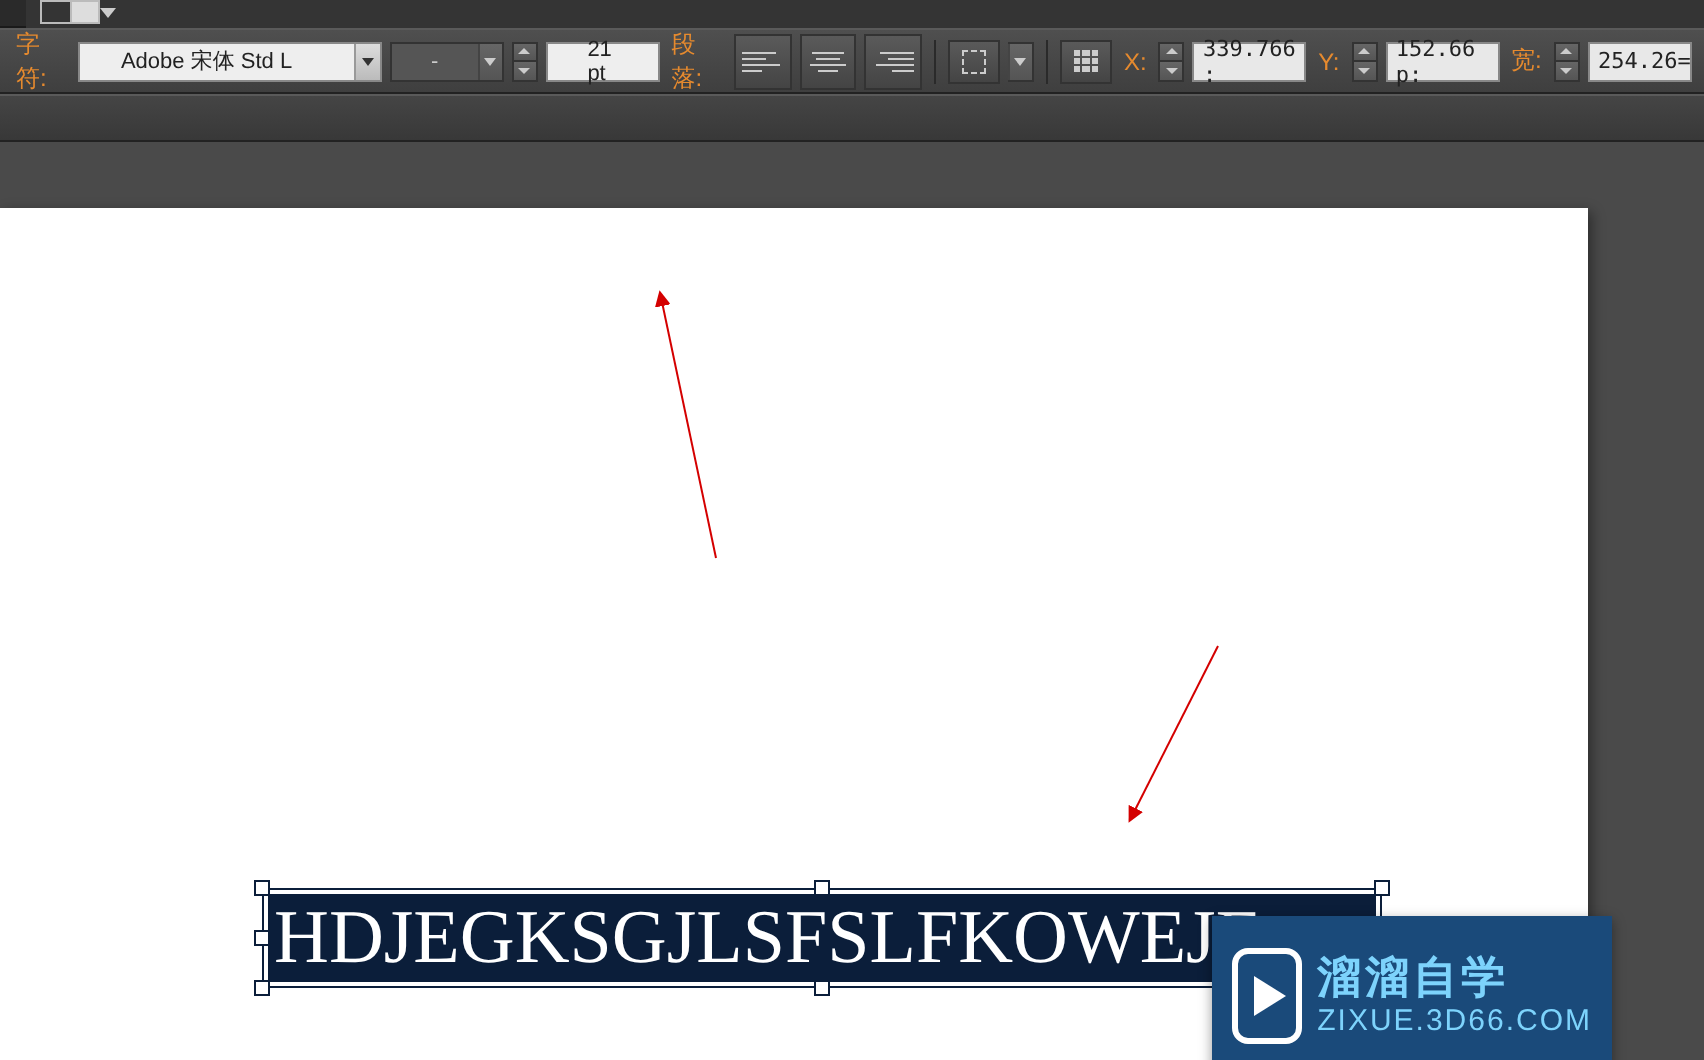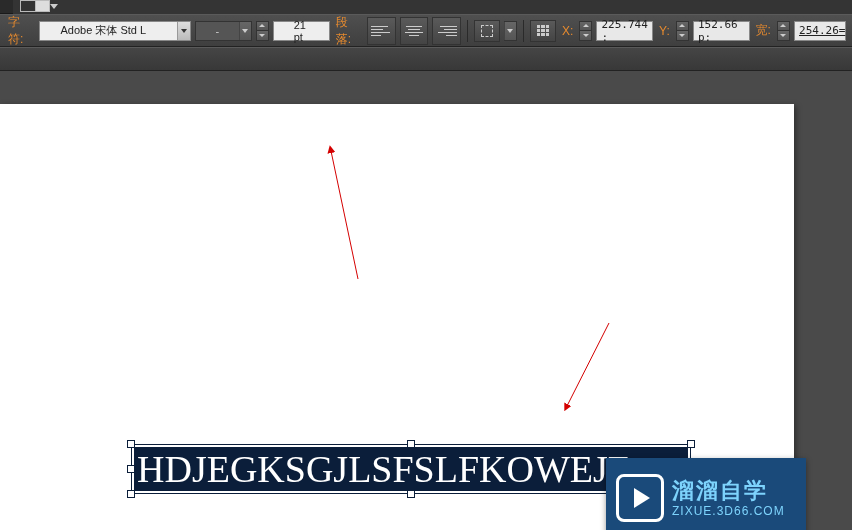--- a/index.html
+++ b/index.html
@@ -46,21 +46,21 @@
   .h-tl{left:-4px;top:-4px;} .h-tm{left:50%;top:-4px;margin-left:-4px;} .h-tr{right:-4px;top:-4px;}
   .h-ml{left:-4px;top:50%;margin-top:-4px;} .h-mr{right:-4px;top:50%;margin-top:-4px;}
   .h-bl{left:-4px;bottom:-4px;} .h-bm{left:50%;bottom:-4px;margin-left:-4px;} .h-br{right:-4px;bottom:-4px;}
   .frame-border{position:absolute;inset:0;border:1px solid #0b1e3a;pointer-events:none;}
   svg.arrows{position:absolute;left:0;top:0;pointer-events:none;}
   .watermark{position:absolute;right:46px;bottom:18px;width:180px;height:80px;background:#1a4a7a;display:flex;align-items:center;padding:0 10px;gap:8px;box-shadow:0 2px 6px rgba(0,0,0,.4);}
   .wm-play{width:42px;height:42px;border:3px solid #fff;border-radius:8px;display:flex;align-items:center;justify-content:center;}
   .wm-play:before{content:"";width:0;height:0;border-top:10px solid transparent;border-bottom:10px solid transparent;border-left:16px solid #fff;margin-left:4px;}
   .wm-txt{color:#7dd3fc;display:flex;flex-direction:column;align-items:flex-start;line-height:1.2;}
   .wm-txt .big{font-size:22px;font-weight:bold;letter-spacing:2px;}
-  .wm-txt .sm{font-size:12px;letter-spacing:1px;}
+  .wm-txt .sm{font-size:15px;letter-spacing:1px;}
 </style>
 </head>
 <body>
 
 <div class="top-strip">
   <div class="lt"></div>
   <div class="panel-icon">
       <div></div>
       <div></div>
     </div>
@@ -126,33 +126,33 @@
         <i></i>
         <i></i>
         <i></i>
       </div>
     </div>
   <span class="lbl">X:</span>
   <div class="spin">
       <div class="up"></div>
       <div class="dn"></div>
     </div>
-  <div class="numbox" style="width:50px;">225.744 :</div>
+  <div class="numbox" style="width:50px;">339.766 :</div>
   <span class="lbl">Y:</span>
   <div class="spin">
       <div class="up"></div>
       <div class="dn"></div>
     </div>
   <div class="numbox" style="width:50px;">152.66 p:</div>
   <span class="lbl">宽:</span>
   <div class="spin">
       <div class="up"></div>
       <div class="dn"></div>
     </div>
-  <div class="numbox" style="width:42px;text-decoration:underline;">254.26=</div>
+  <div class="numbox" style="width:42px;">254.26=</div>
 </div>
 
 <div class="toolbar t2" style="height:22px;"></div>
 
 <div class="canvas-wrap">
   <div class="page">
 
     <svg class="arrows" width="794" height="452">
       <defs>
         <marker id="ah" markerWidth="8" markerHeight="8" refX="2" refY="4" orient="auto">

